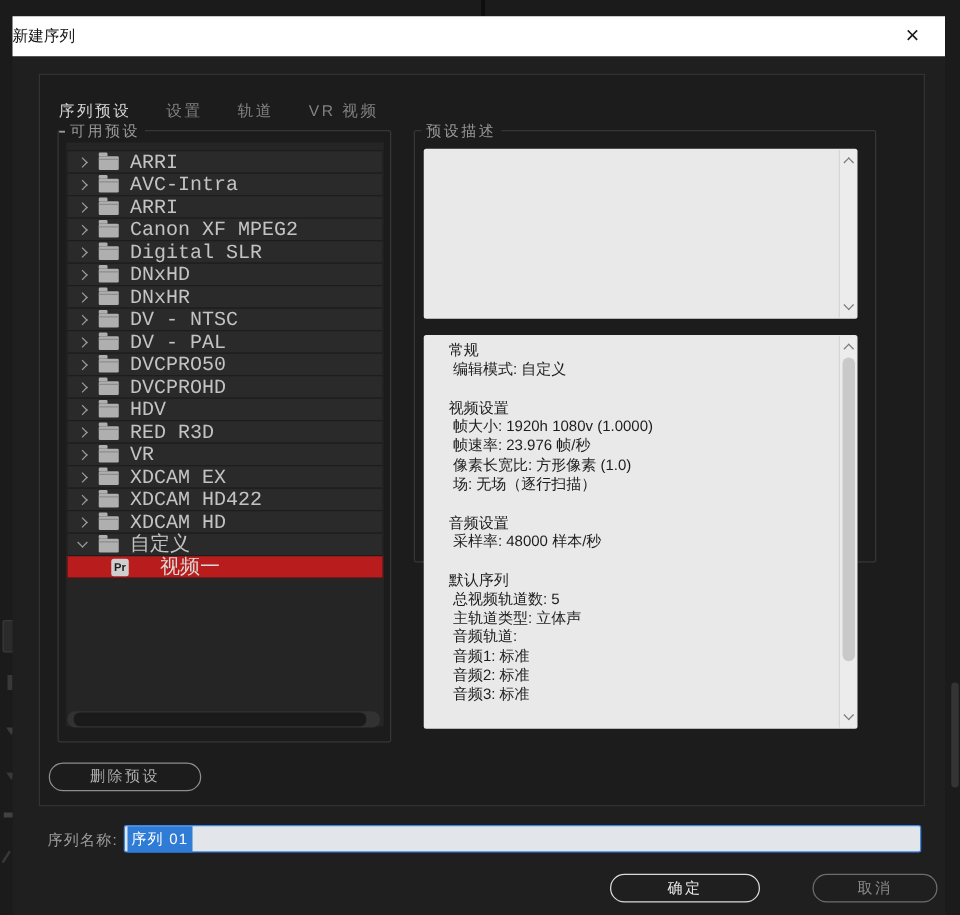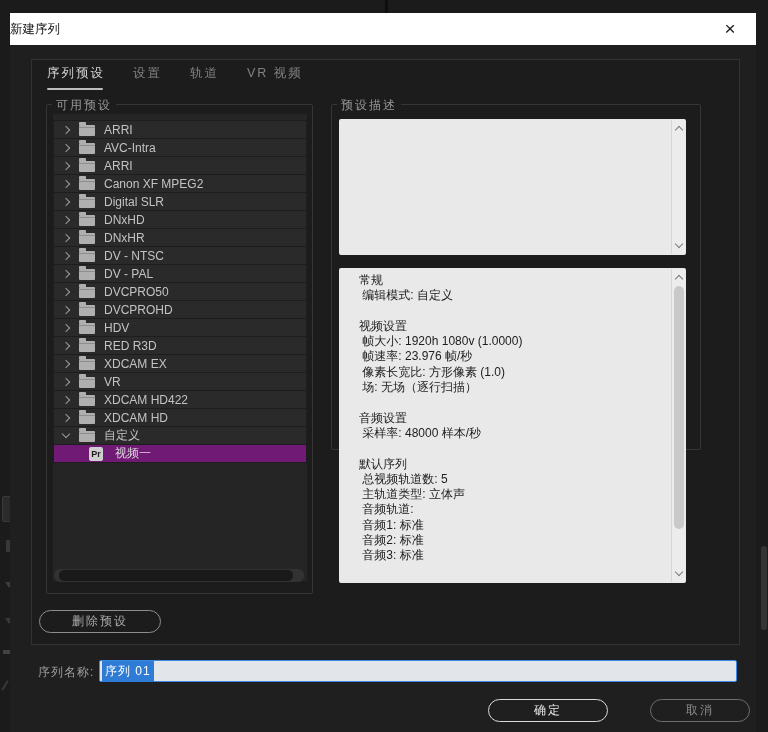--- a/index.html
+++ b/index.html
@@ -19,45 +19,45 @@
   .bg-toolstrip .m5 { position:absolute; left:4px; top:192px; width:2px; height:11px; background:#383838; transform:rotate(32deg); }
 
   
   .dialog { position:absolute; left:10px; top:13px; width:746px; height:719px; background:#1f1f1f; }
   .titlebar { position:absolute; left:0; top:0; width:746px; height:32px; background:#ffffff; display:flex; align-items:center; }
   .titlebar .title { font-size:12.5px; color:#141414; }
   .titlebar .close { position:absolute; right:12px; top:0; width:28px; height:32px; display:flex; align-items:center; justify-content:center; font-size:19px; color:#1a1a1a; cursor:default; }
 
   
   .tabbox { position:absolute; left:21px; top:46px; width:709px; height:586px; background:#1c1c1c; border:1px solid #323232; }
-  .tabs { position:absolute; left:15px; top:5px; display:flex; }
+  .tabs { position:absolute; left:15px; top:21px; display:flex; }
   .tab { font-size:12.5px; letter-spacing:2px; color:#818181; margin-right:28px; position:relative; padding-bottom:8px; white-space:nowrap; }
   .tab.active { color:#d6d6d6; }
   .tab.active::after { content:""; position:absolute; left:0; right:2px; bottom:0; height:2px; background:#bdbdbd; border-radius:1px; }
 
   
   .fieldset { position:absolute; border:1px solid #363636; border-radius:2px; }
   .fieldset-left { left:14px; top:44px; width:267px; height:490px; }
   .fieldset-right { left:299px; top:44px; width:370px; height:346px; }
   .legend { position:absolute; left:5px; top:-8px; background:#1c1c1c; padding:0 4px; font-size:12px; letter-spacing:2px; color:#989898; }
 
   
   .tree { position:absolute; left:6px; top:9px; width:254px; height:467px; background:#252525; padding-top:7px; overflow:hidden; }
   .tree-row { display:flex; align-items:center; height:19px; padding-left:6px; background:#2a2a2a; border:1px solid #1d1d1d; margin-top:-1px; }
-  .tree-row.selected { background:#701a75; }
-  .tlabel { font-size:12px; color:#c3c3c3; margin-left:9px; white-space:nowrap; }
+  .tree-row.selected { background:#b91c1c; }
+  .tlabel { font-size:16px; color:#c3c3c3; margin-left:9px; white-space:nowrap;font-family:Liberation Mono, monospace; }
   .tree-row.selected .tlabel { color:#d9d9d9; }
   .chev { width:14px; height:14px; position:relative; flex:none; }
   .chev.right::before { content:""; position:absolute; left:3px; top:4px; width:5px; height:5px; border-top:1.4px solid #9b9b9b; border-right:1.4px solid #9b9b9b; transform:rotate(45deg); }
   .chev.down::before { content:""; position:absolute; left:3px; top:2px; width:5px; height:5px; border-top:1.4px solid #9b9b9b; border-right:1.4px solid #9b9b9b; transform:rotate(135deg); }
   .folder { width:16px; height:11px; background:#afafaf; border-radius:1px; position:relative; margin-left:5px; margin-top:1px; flex:none; }
   .folder::before { content:""; position:absolute; top:-3px; left:0; width:7px; height:3px; background:#afafaf; border-radius:1px 1px 0 0; }
   .folder::after { content:""; position:absolute; top:2px; left:0; right:0; height:1px; background:#8d8d8d; }
   .prbadge { width:14px; height:14px; margin-left:29px; background:#cfcfcf; color:#1c1c1c; font-size:9px; font-weight:bold; display:flex; align-items:center; justify-content:center; border-radius:2px; flex:none; }
-  .tree-row.selected .tlabel.childlabel { margin-left:12px; }
+  .tree-row.selected .tlabel.childlabel { margin-left:25px; }
   .hscroll { position:absolute; left:7px; right:8px; bottom:11px; height:13px; background:#323232; border-radius:6px; }
   .hscroll .thumb { position:absolute; left:5px; right:11px; top:1px; bottom:1px; background:#1a1a1a; border-radius:5px; }
 
   
   .lightbox { position:absolute; left:7px; width:347px; background:#e9e9e9; border-radius:2px; }
   .lightbox.empty { top:14px; height:136px; }
   .lightbox.desc { top:163px; height:315px; }
   .vscroll { position:absolute; top:1px; bottom:1px; right:1px; width:14px; background:#ececec; border-left:1px solid #d6d6d6; }
   .sb-chev { position:absolute; left:3px; width:8px; height:8px; }
   .sb-chev.up { top:5px; }
@@ -175,26 +175,26 @@
               <span class="tlabel">HDV</span>
             </div>
             <div class="tree-row">
               <span class="chev right"></span>
               <span class="folder"></span>
               <span class="tlabel">RED R3D</span>
             </div>
             <div class="tree-row">
               <span class="chev right"></span>
               <span class="folder"></span>
+              <span class="tlabel">VR</span>
+            </div>
+            <div class="tree-row">
+              <span class="chev right"></span>
+              <span class="folder"></span>
               <span class="tlabel">XDCAM EX</span>
-            </div>
-            <div class="tree-row">
-              <span class="chev right"></span>
-              <span class="folder"></span>
-              <span class="tlabel">VR</span>
             </div>
             <div class="tree-row">
               <span class="chev right"></span>
               <span class="folder"></span>
               <span class="tlabel">XDCAM HD422</span>
             </div>
             <div class="tree-row">
               <span class="chev right"></span>
               <span class="folder"></span>
               <span class="tlabel">XDCAM HD</span>

